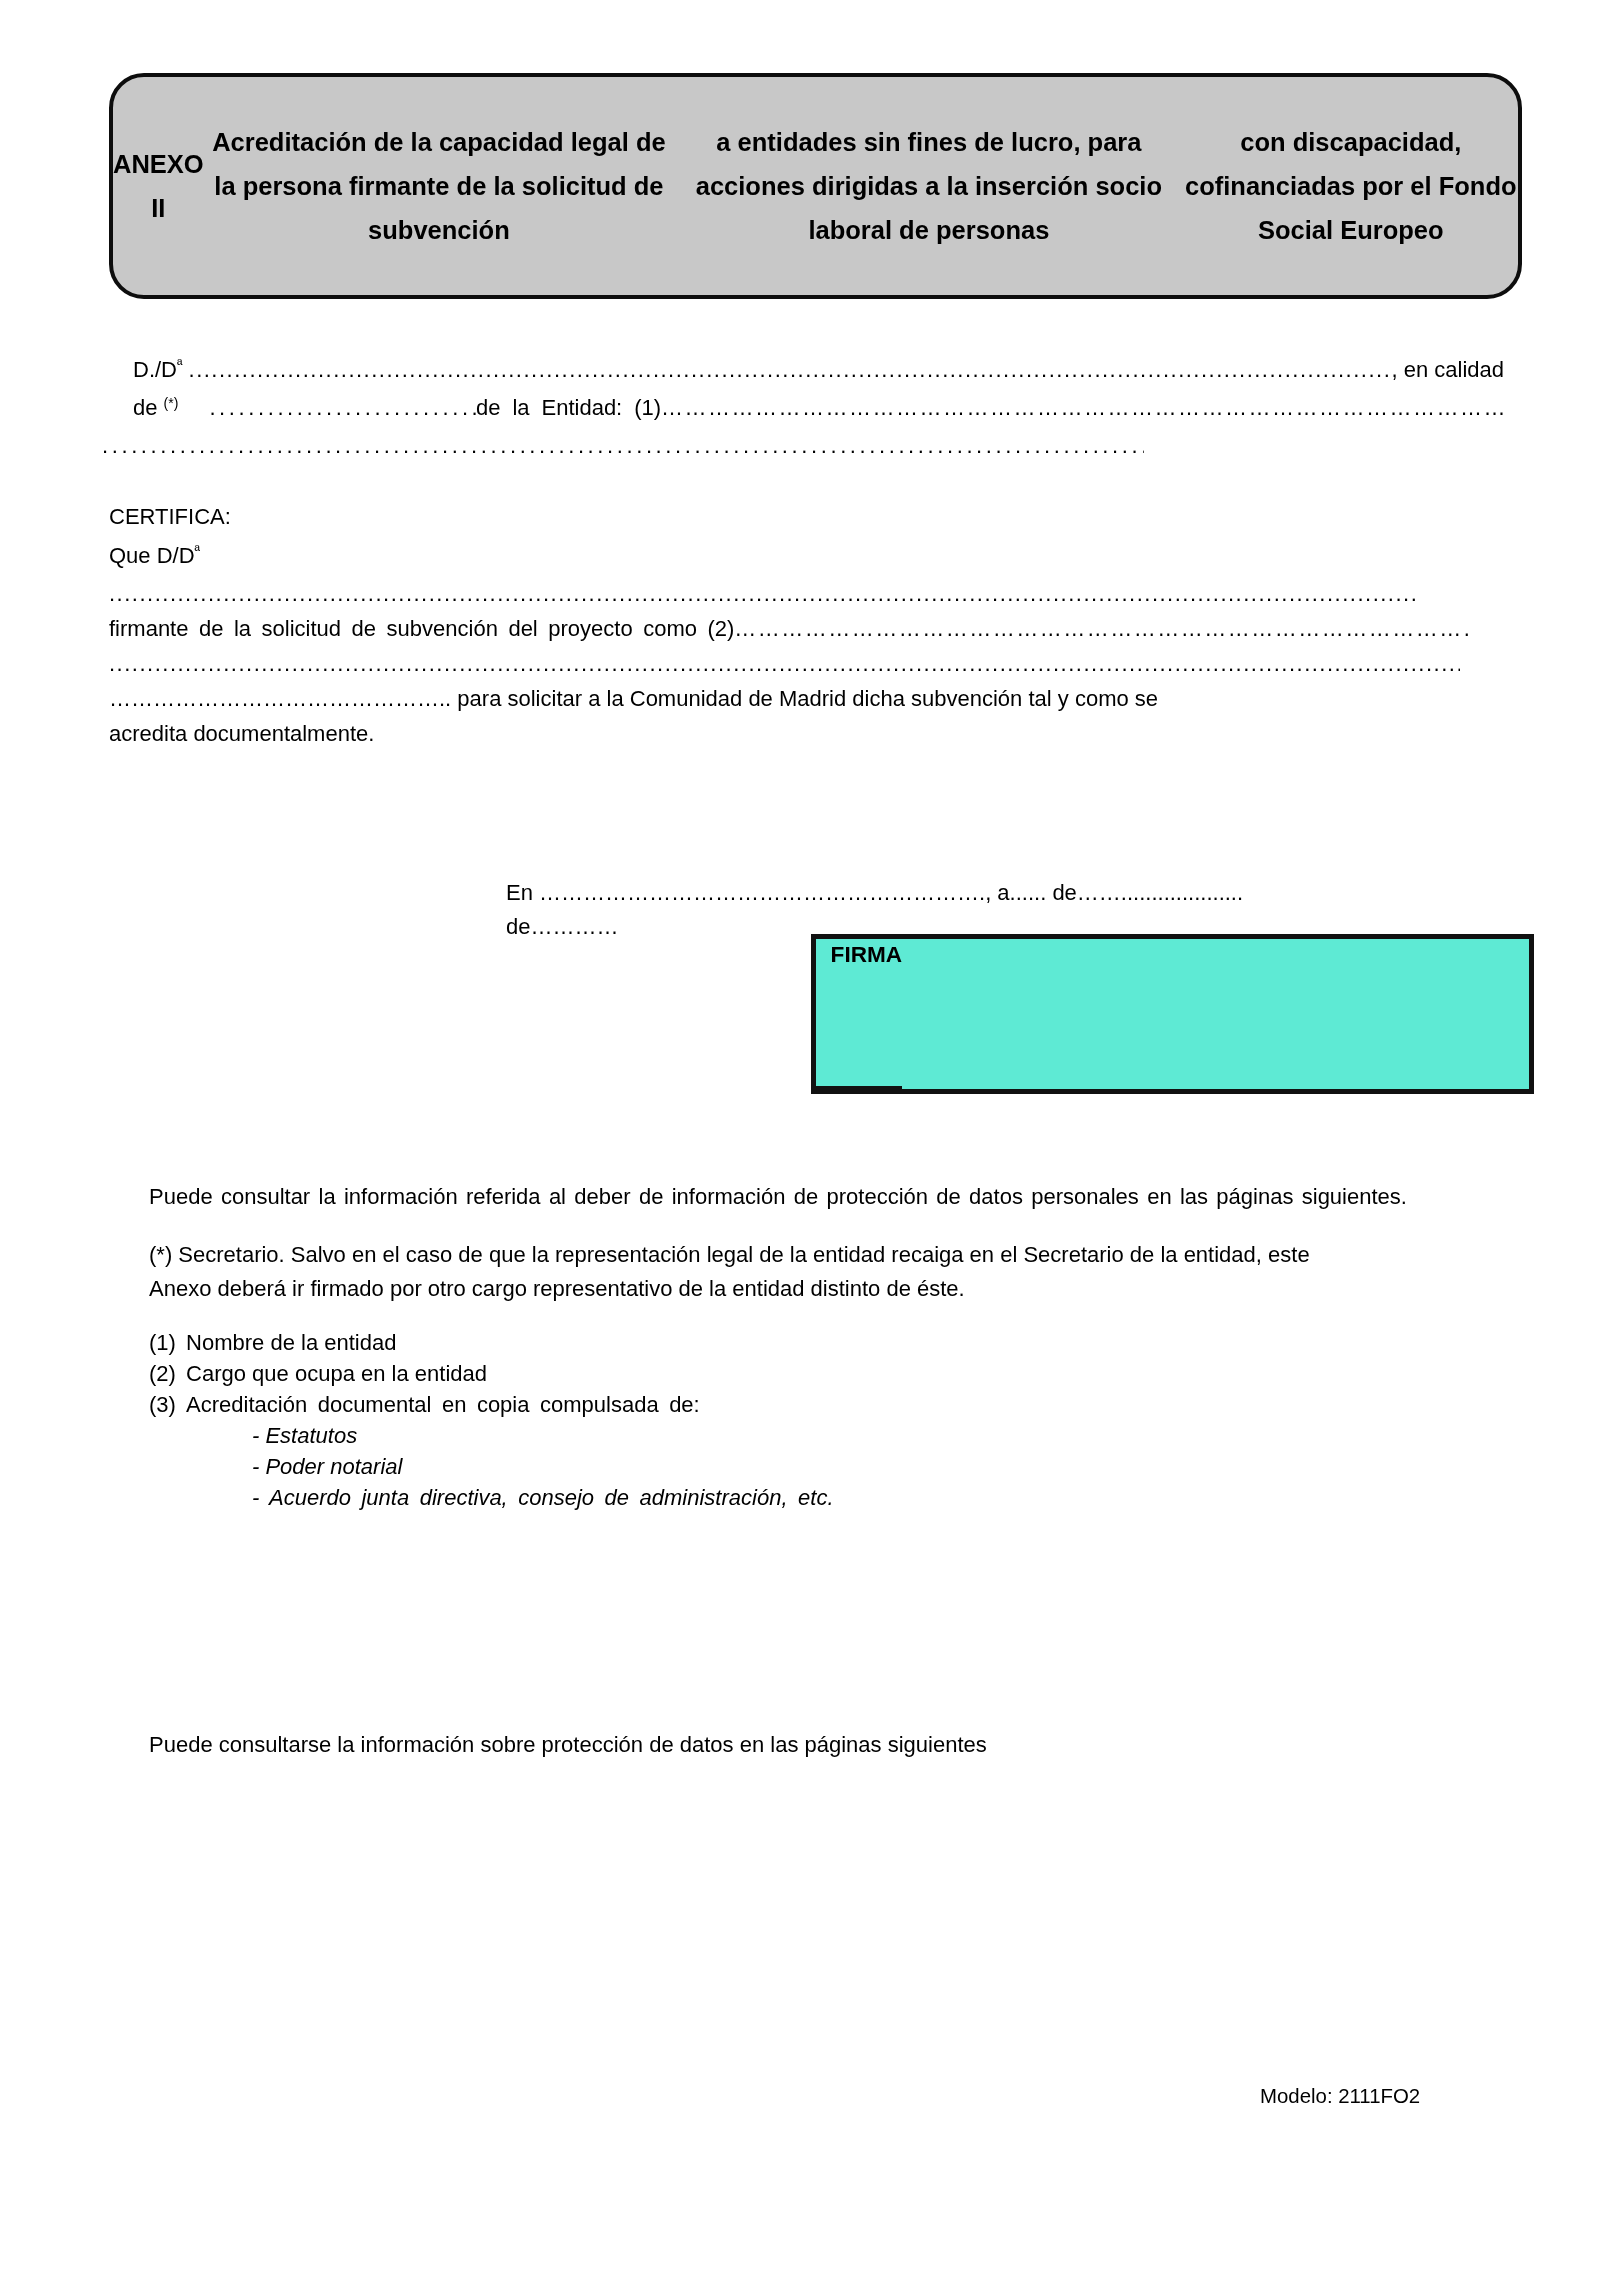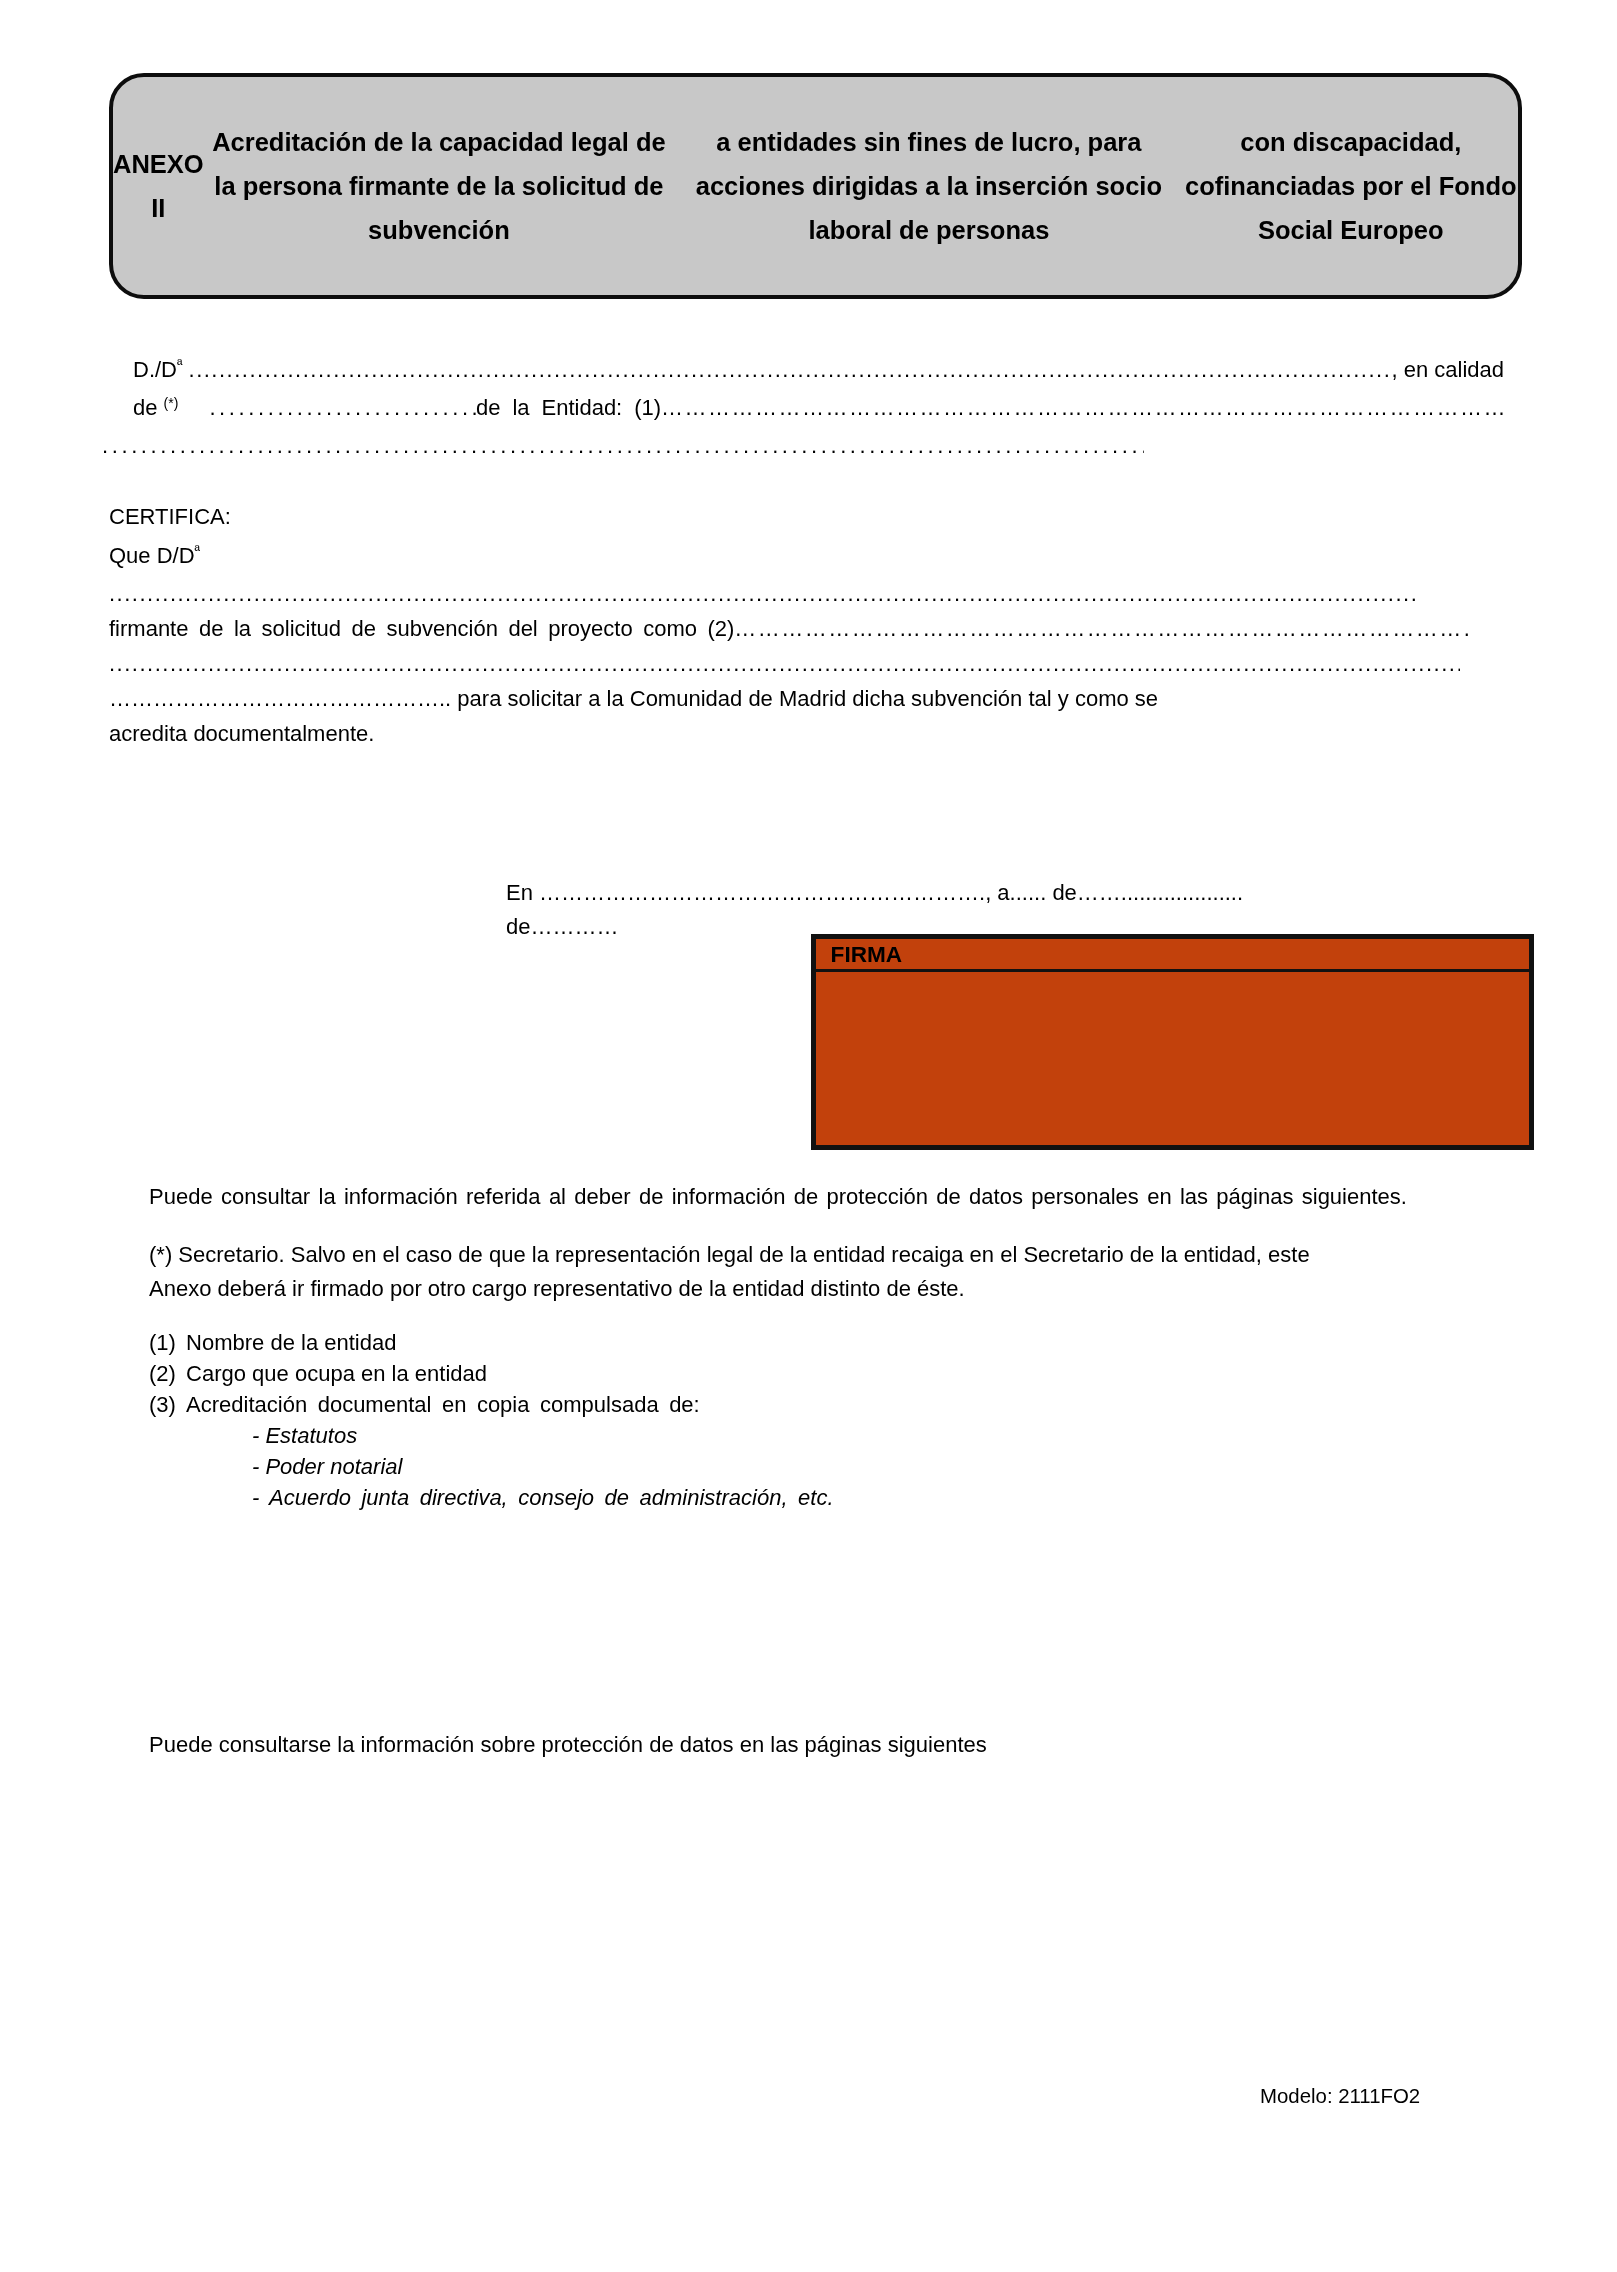--- a/index.html
+++ b/index.html
@@ -39,23 +39,23 @@
   
   .intro { left:133px; top:352px; width:1371px; line-height:35px; }
   .intro-row3 { position:relative; left:-31px; width:1042px; }
   .certifica { left:109px; top:477px;margin-top:27px; }
   .body-block { left:109px; top:538px; width:1395px; line-height:35px; }
   .body-dots-1 { width:1307px; }
   .body-flex   { width:1362px; }
   .body-dots-2 { width:1351px; }
   .date-block { left:506px; top:864px; width:947px; line-height:34px;margin-top:12px; }
   .firma-box {
-    left:811px; top:934px; width:723px; height:216px;
+    left:811px; top:934px; width:723px; height:160px;
     box-sizing:border-box; border:5.1px solid #111;
-    display:flex; flex-direction:column; background:#c2410c;
+    display:flex; flex-direction:row; background:#5eead4;
   }
   .firma-header {
     box-sizing:border-box;
     border-bottom:3.6px solid #111;
     padding:2.9px 0 1.5px 14.6px;
     font-weight:bold; font-size:22.6px;
     flex:0 0 auto;
   }
   .firma-area { flex:1 1 auto; }
   .note1 { left:149px; top:1184px; width:1355px; word-spacing:2.2px; }

